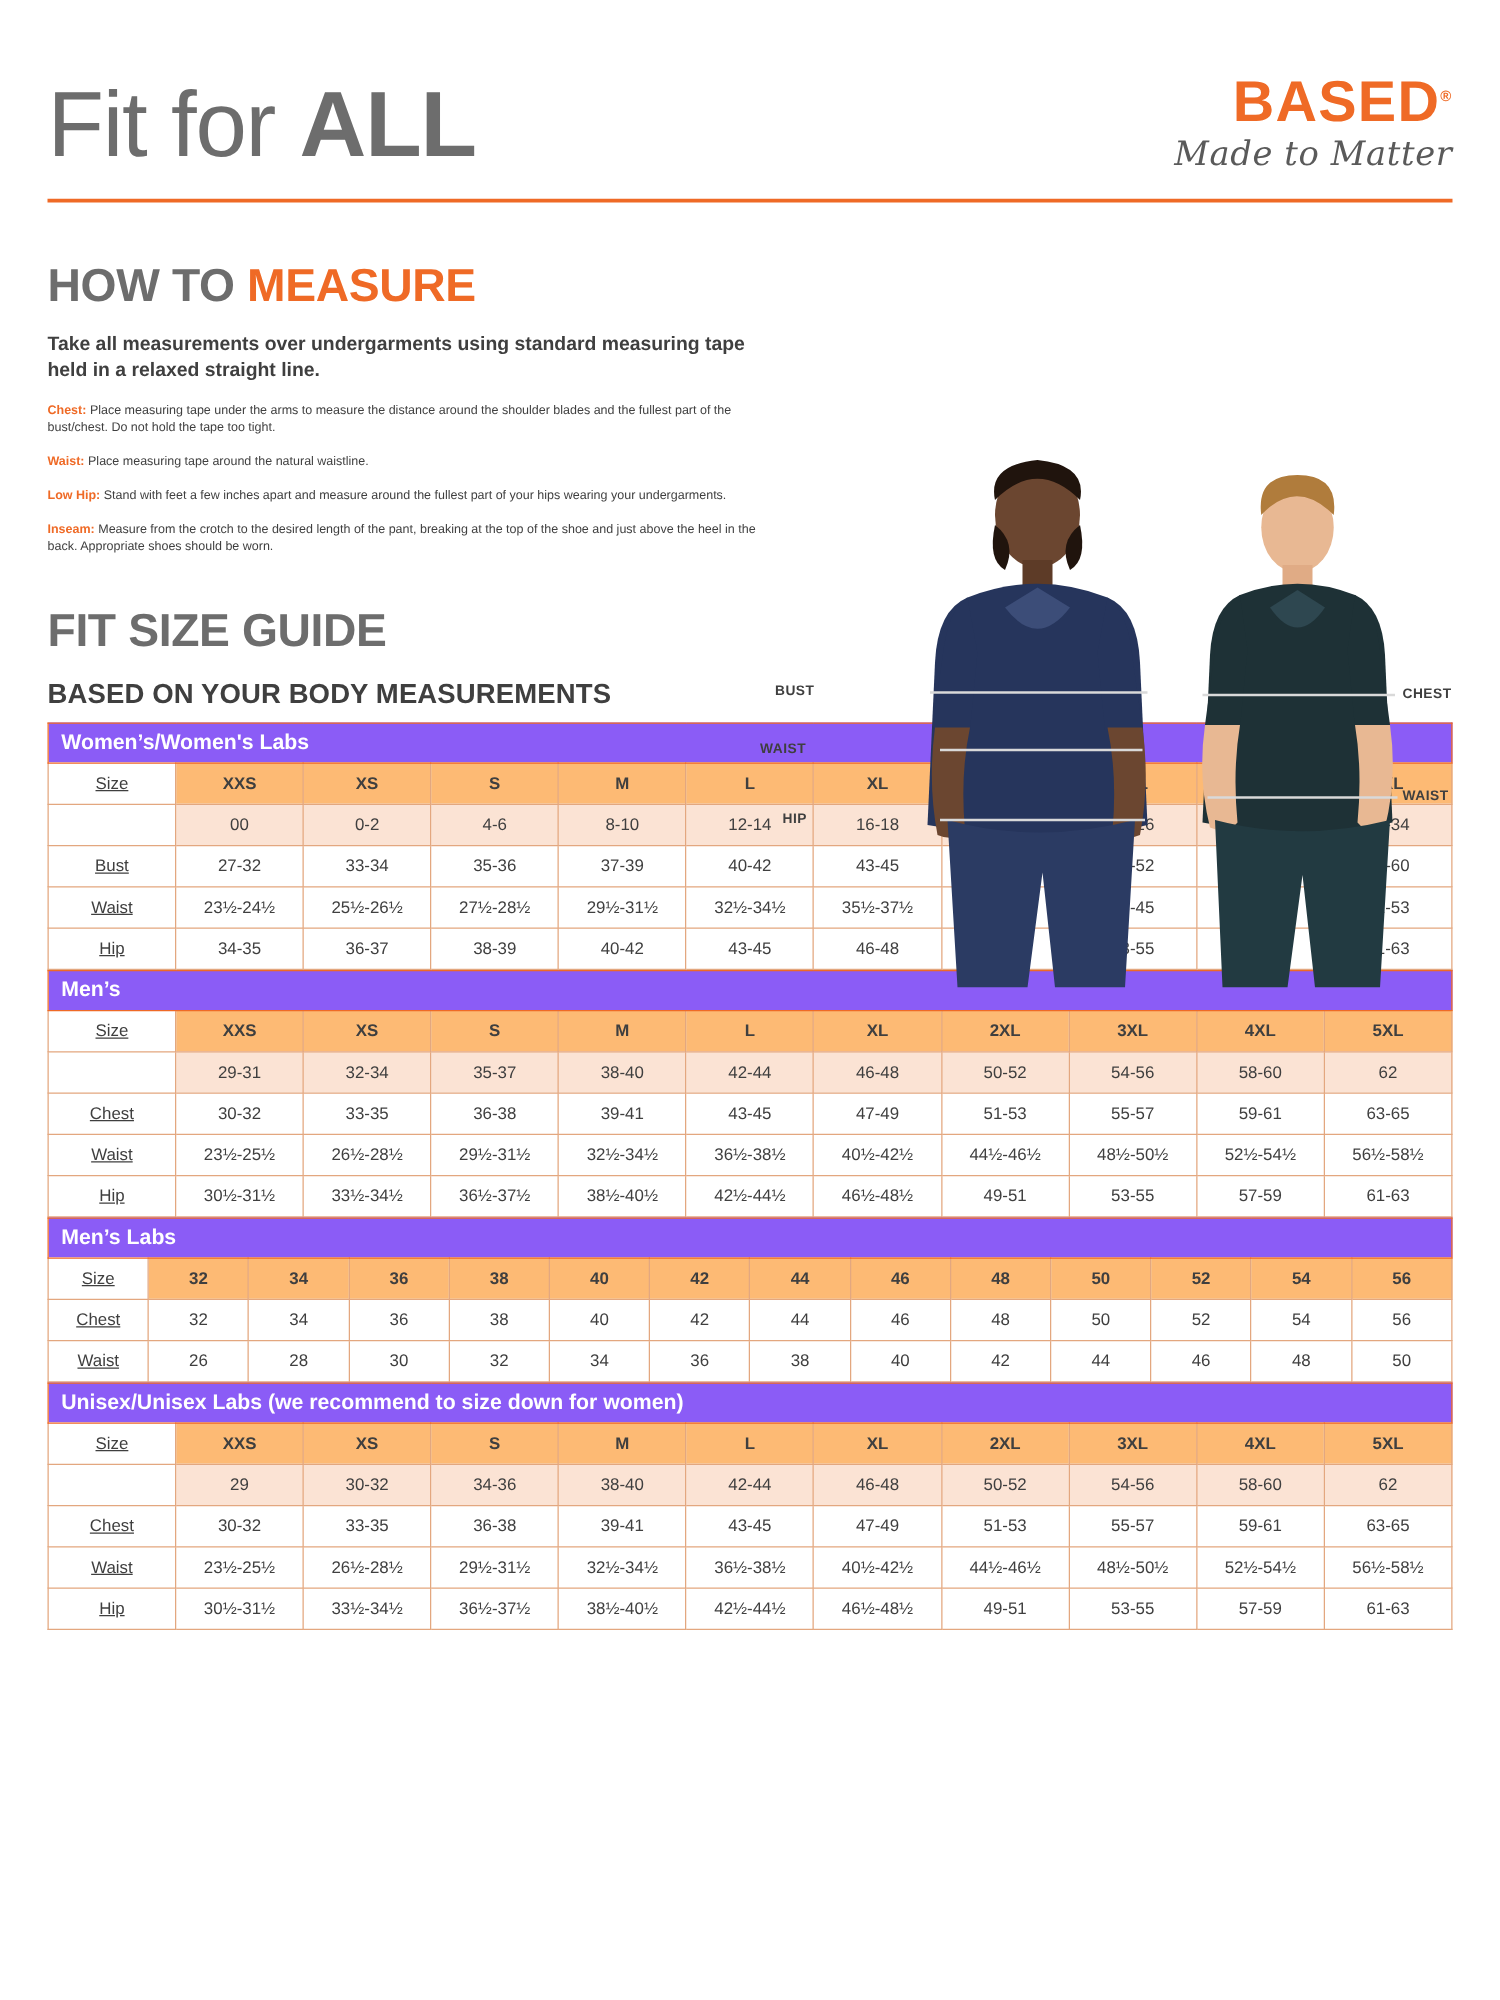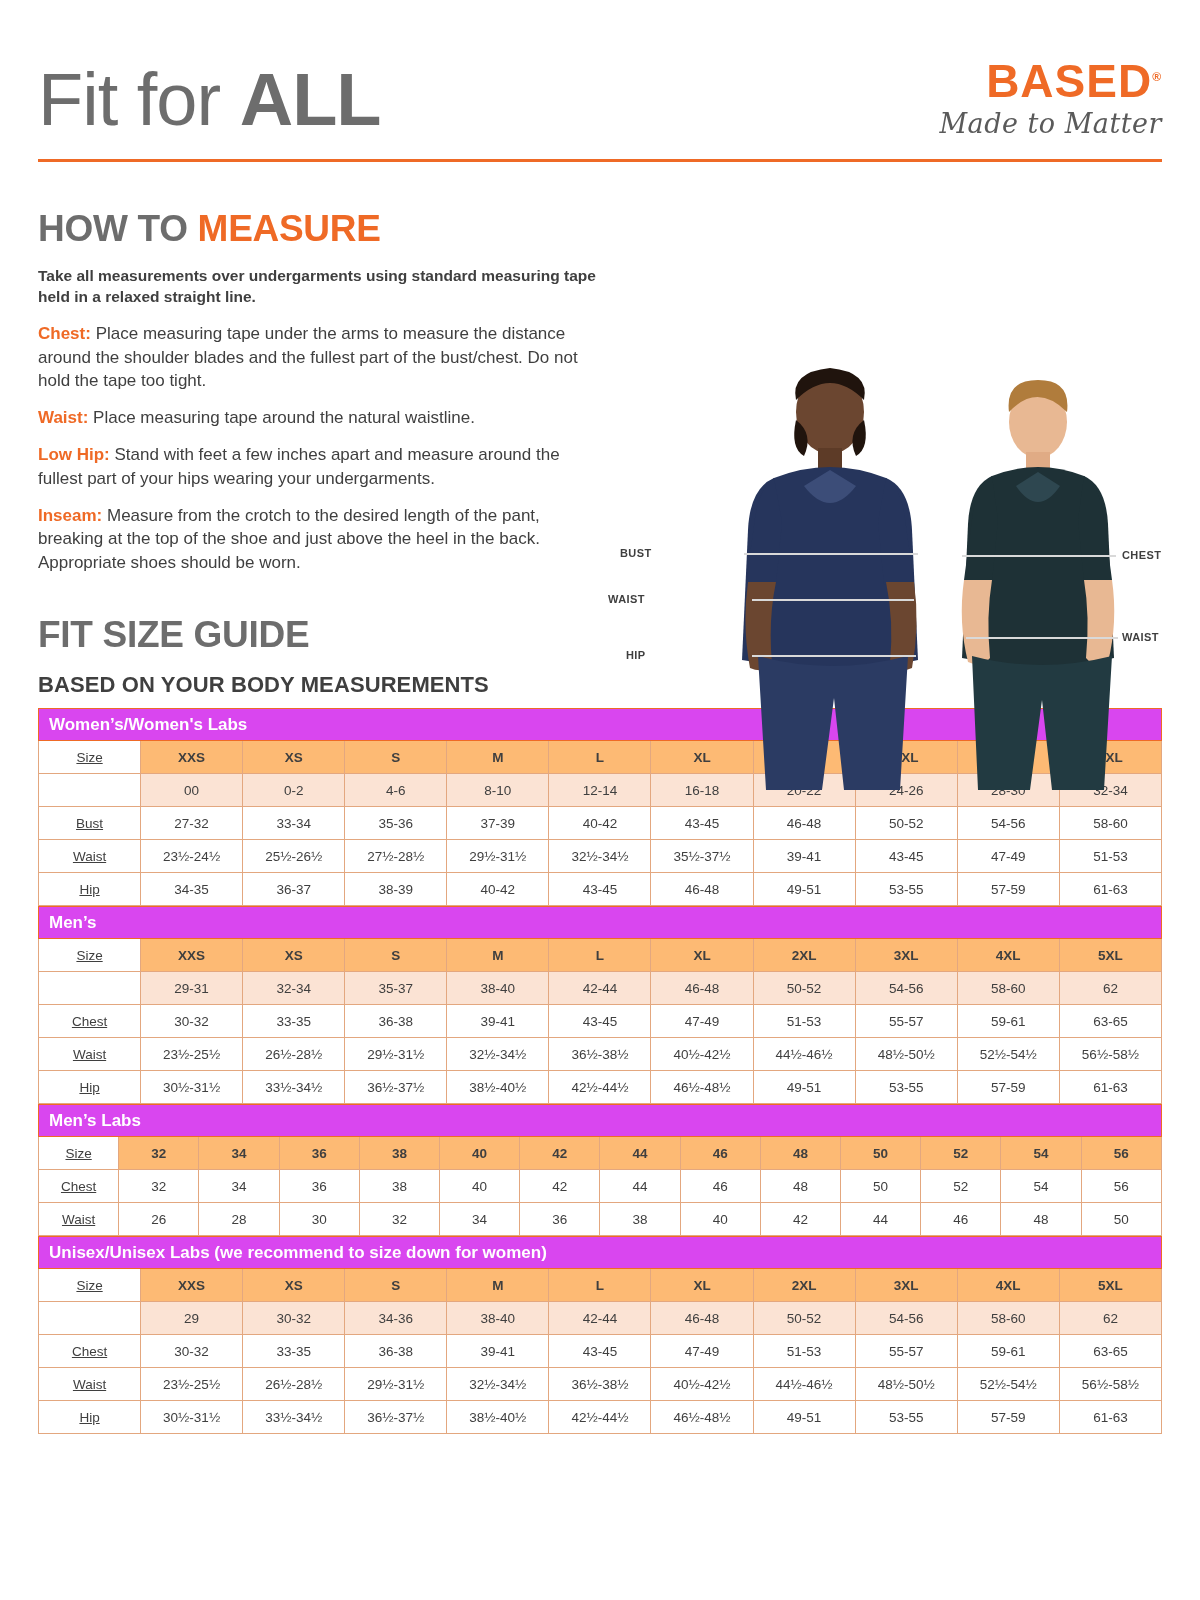--- a/index.html
+++ b/index.html
@@ -72,21 +72,21 @@
   h2.sec-title .hl { color: #ef6a26; }
   .lede {
     font-size: 15.5px;
     font-weight: 700;
     line-height: 1.35;
     color: #3f3f3f;
     margin-bottom: 14px;
     max-width: 560px;
   }
   .para {
-    font-size: 17px;
+    font-size: 10px;
     line-height: 1.4;
     color: #3f3f3f;
     margin-bottom: 13px;
     max-width: 570px;
   }
   .para .lbl { color: #ef6a26; font-weight: 700; }
 
   
   .models {
     position: absolute;
@@ -128,21 +128,21 @@
     font-weight: 400;
   }
   td.rowlabel {
     text-align: left;
     padding-left: 10px;
     width: 100px;
     font-weight: 400;
     text-decoration: underline;
   }
   tr.bandrow td {
-    background: #d946ef;
+    background: #8b5cf6;
     color: #ffffff;
     font-weight: 700;
     text-align: left;
     padding-left: 10px;
     font-size: 17px;
     height: 32px;
     border: 1px solid #ef6a26;
   }
   tr.hdr td { background: #fdba74; font-weight: 700; }
   tr.hdr td.rowlabel { background: #ffffff; font-weight: 400; }

